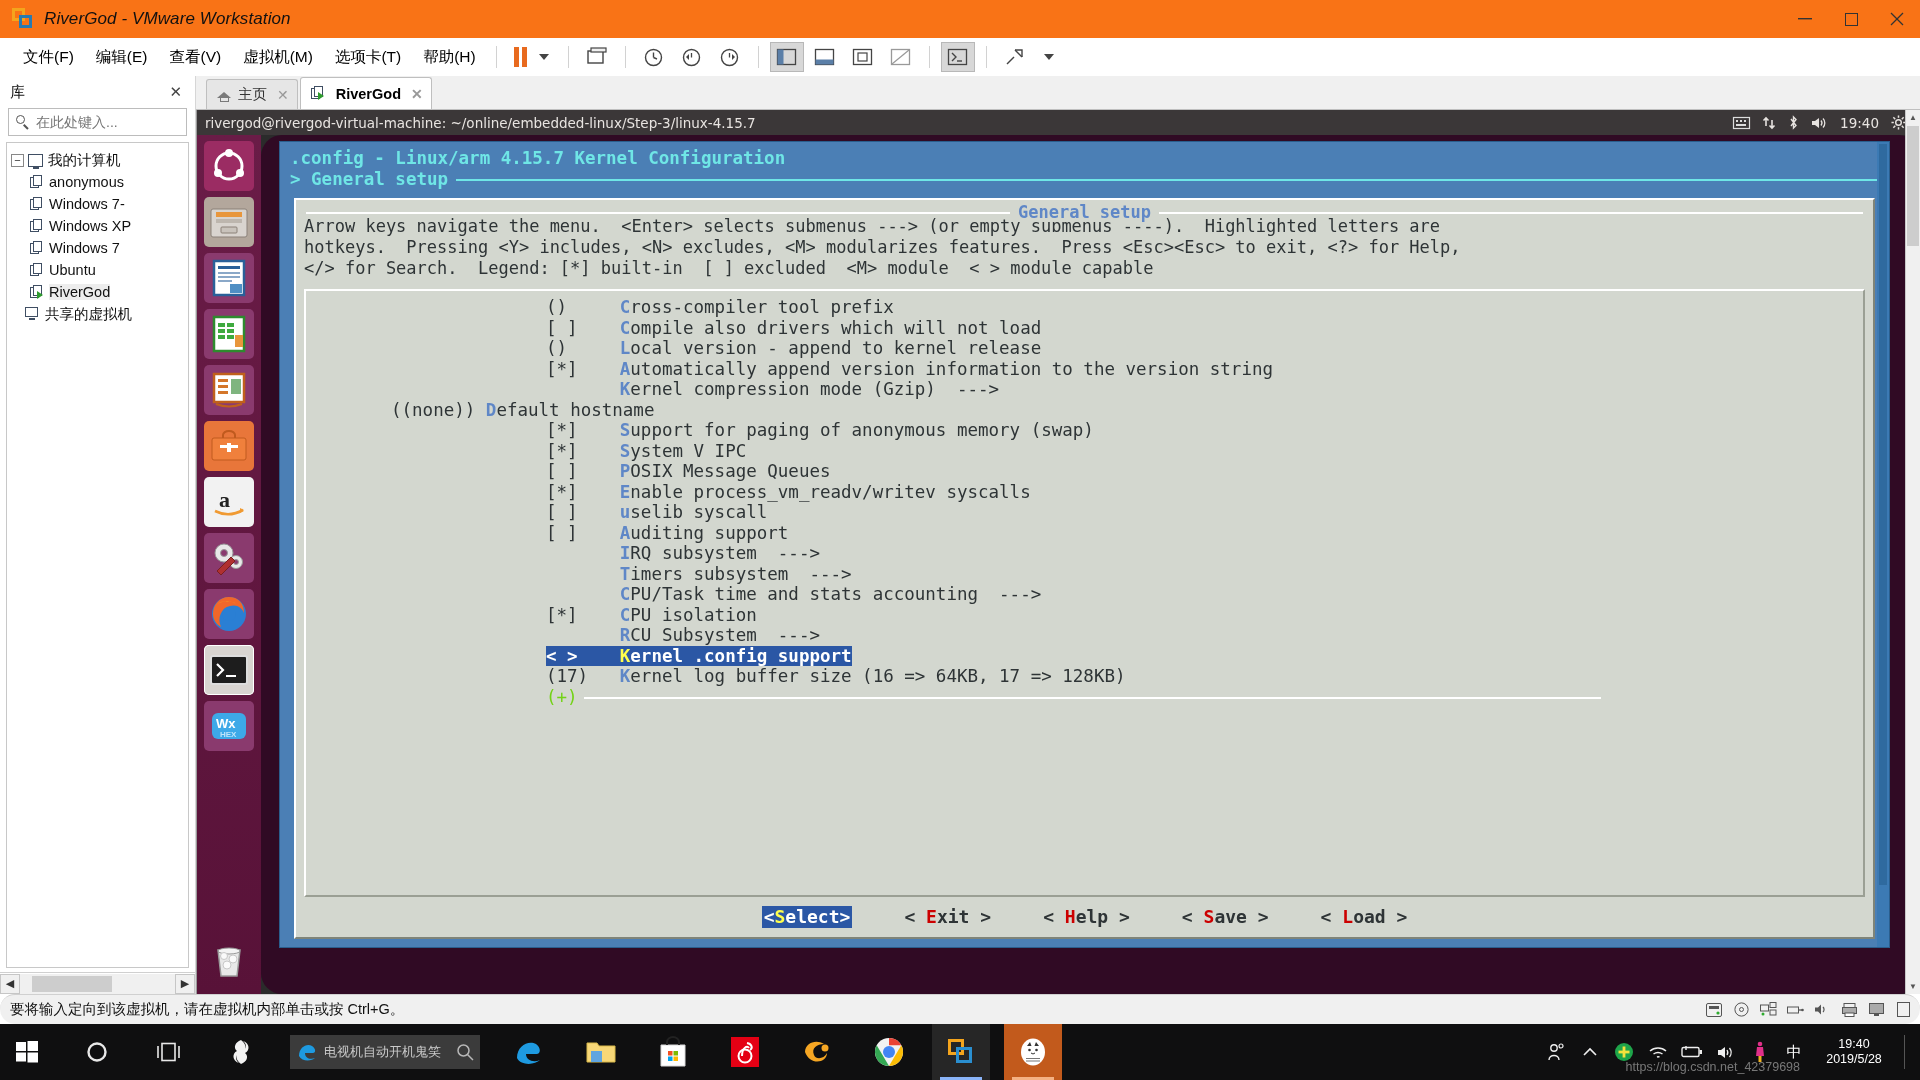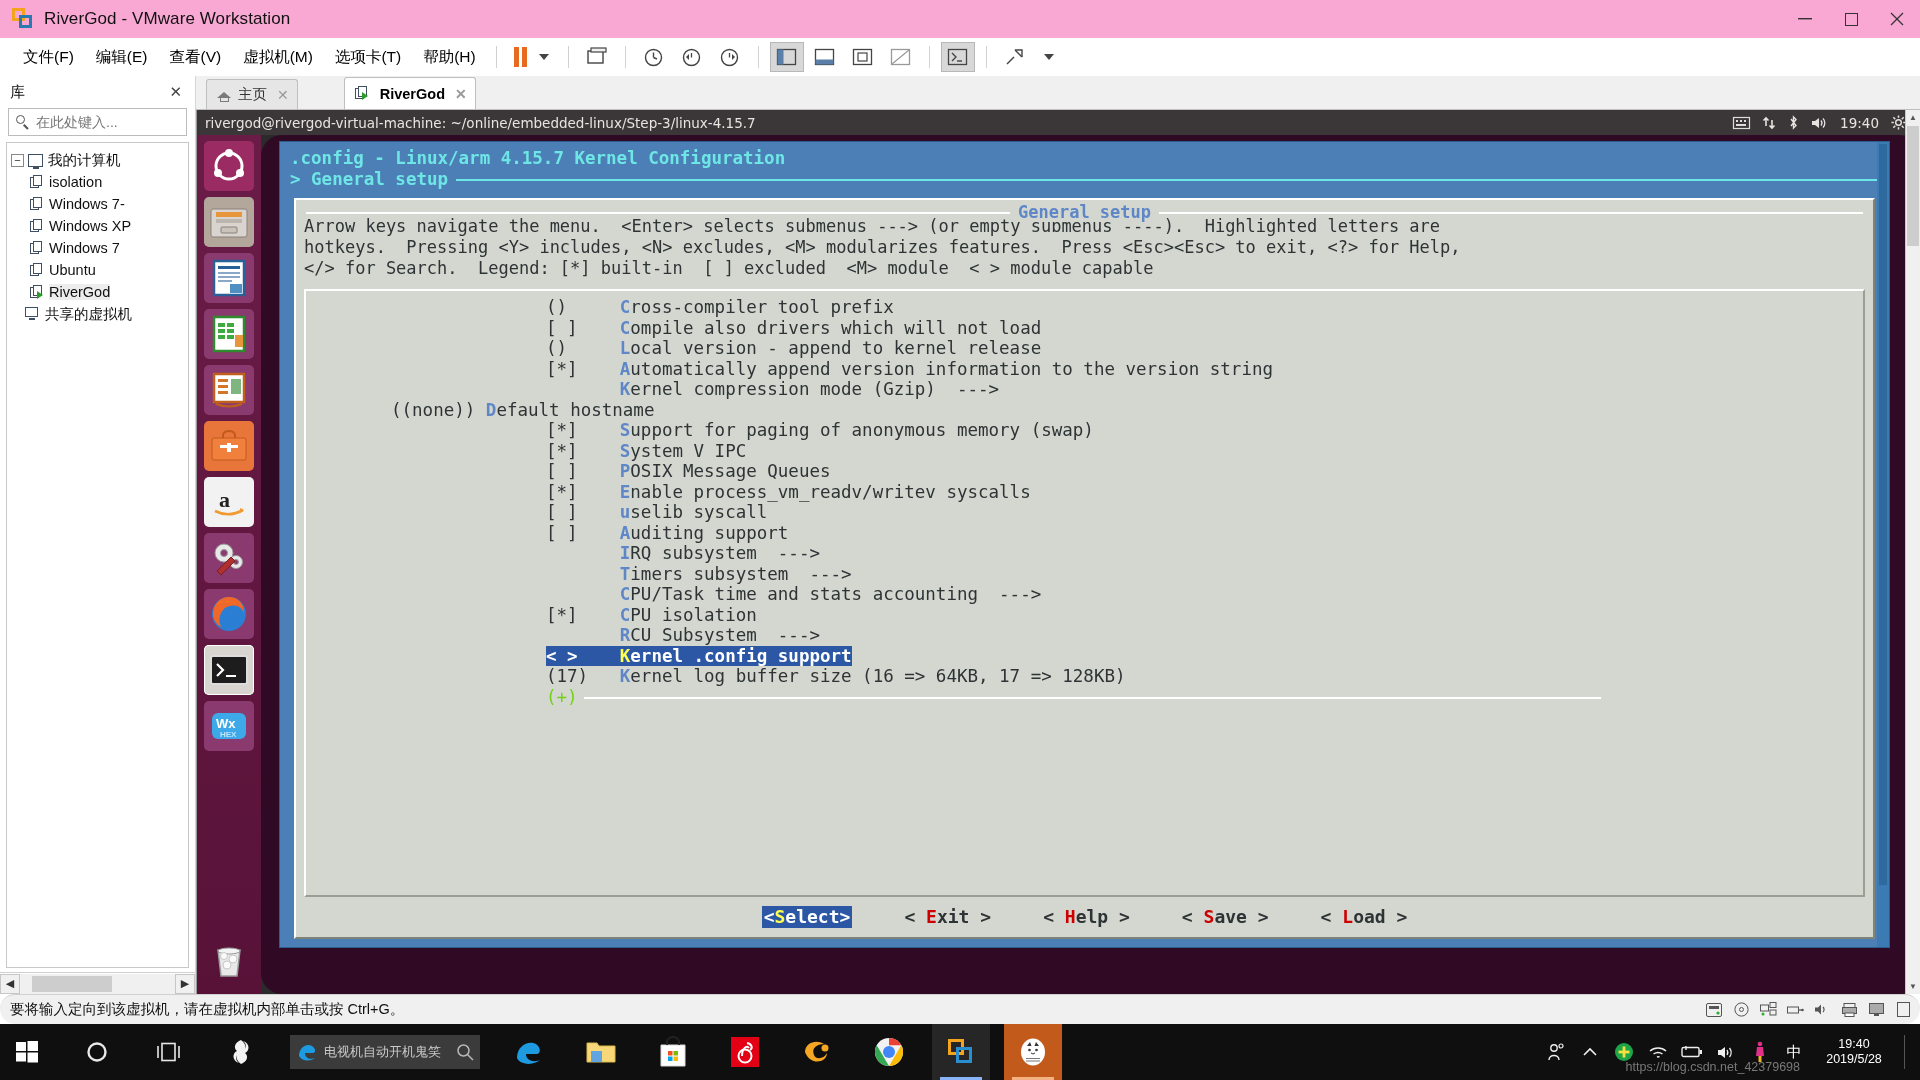--- a/index.html
+++ b/index.html
@@ -9,22 +9,22 @@
     font-family: "Liberation Sans", sans-serif;
     font-size: 15px;
     background:#ffffff;
     color:#000;
     -webkit-font-smoothing: antialiased;
   }
   .app { width:1920px; height:1080px; position:relative; display:flex; flex-direction:column; }
 
   
   .titlebar {
-    height:38px; background:#f9a8d4; display:flex; align-items:center;
-    flex:0 0 38px; border-bottom:0px solid #ddd;
+    height:38px; background:#f97316; display:flex; align-items:center;
+    flex:0 0 38px; border-bottom:0px solid #ddd;font-style:italic;
   }
   .tb-icon { width:22px; height:22px; margin:0 10px 0 12px; position:relative; flex:0 0 auto; }
   .vmw-logo { position:relative; width:22px; height:22px; }
   .vmw-logo i { position:absolute; border:3px solid #f4a41c; display:block; }
   .vmw-logo i.a { left:0; top:0; width:13px; height:13px; }
   .vmw-logo i.b { left:7px; top:7px; width:13px; height:13px; border-color:#2a7ab0; }
   .tb-title { font-size:17px; color:#111; letter-spacing:0.1px; }
   .tb-spacer { flex:1; }
   .wbtn { width:46px; height:38px; display:flex; align-items:center; justify-content:center;
           color:#333; font-size:16px; }
@@ -84,21 +84,21 @@
   .ico-shared u { position:absolute;left:4px;top:11px;width:6px;height:2px;background:#3f4e63;}
   .lib-scroll { height:22px; border-top:1px solid #d0d0d0; display:flex; align-items:center; }
   .lsb-arrow { width:20px;height:20px;display:flex;align-items:center;justify-content:center;
                border:1px solid #c6c6c6; background:#f0f0f0; font-size:11px; color:#333;}
   .lsb-track { flex:1; height:20px; background:#f0f0f0; position:relative; }
   .lsb-thumb { position:absolute; left:12px; top:2px; width:80px; height:16px; background:#cdcdcd; }
 
   
   .rightpanel { flex:1; display:flex; flex-direction:column; min-width:0; background:#f0f0f0; }
   .tabstrip { height:34px; flex:0 0 34px; background:#f0f0f0; display:flex; align-items:flex-end;
-              padding-left:10px; border-bottom:1px solid #bfbfbf;gap:44px;}
+              padding-left:10px; border-bottom:1px solid #bfbfbf;}
   .tab { height:30px; display:flex; align-items:center; padding:0 8px 0 10px; margin-right:2px;
          border:1px solid #bfbfbf; border-bottom:none; background:#e6e6e6; font-size:14.5px; color:#333;
          border-radius:3px 3px 0 0; gap:6px;}
   .tab.active { background:#ffffff; color:#000; font-weight:bold; height:32px; }
   .tab .x { color:#999; font-size:14px; margin-left:4px; }
   .tab-home-ico { width:15px;height:14px;position:relative;flex:0 0 auto;}
   .tab-home-ico u { position:absolute; left:0; top:4px; width:0;height:0;
         border-left:7.5px solid transparent;border-right:7.5px solid transparent;border-bottom:6px solid #7a7a7a;}
   .tab-home-ico i { position:absolute; left:3px; top:8px; width:9px;height:6px; border:1.5px solid #7a7a7a; border-top:0;}
 
@@ -341,21 +341,21 @@
         <div class="tnode ind0">
           <span class="expander">−</span>
           <span class="ico-monitor"></span>
           <span class="tlabel">我的计算机</span>
         </div>
         <div class="tnode ind1">
           <span class="ico-vm">
               <i class="a"></i>
               <i class="b"></i>
             </span>
-          <span class="tlabel">isolation</span>
+          <span class="tlabel">anonymous</span>
         </div>
         <div class="tnode ind1">
           <span class="ico-vm">
               <i class="a"></i>
               <i class="b"></i>
             </span>
           <span class="tlabel">Windows 7-</span>
         </div>
         <div class="tnode ind1">
           <span class="ico-vm">

